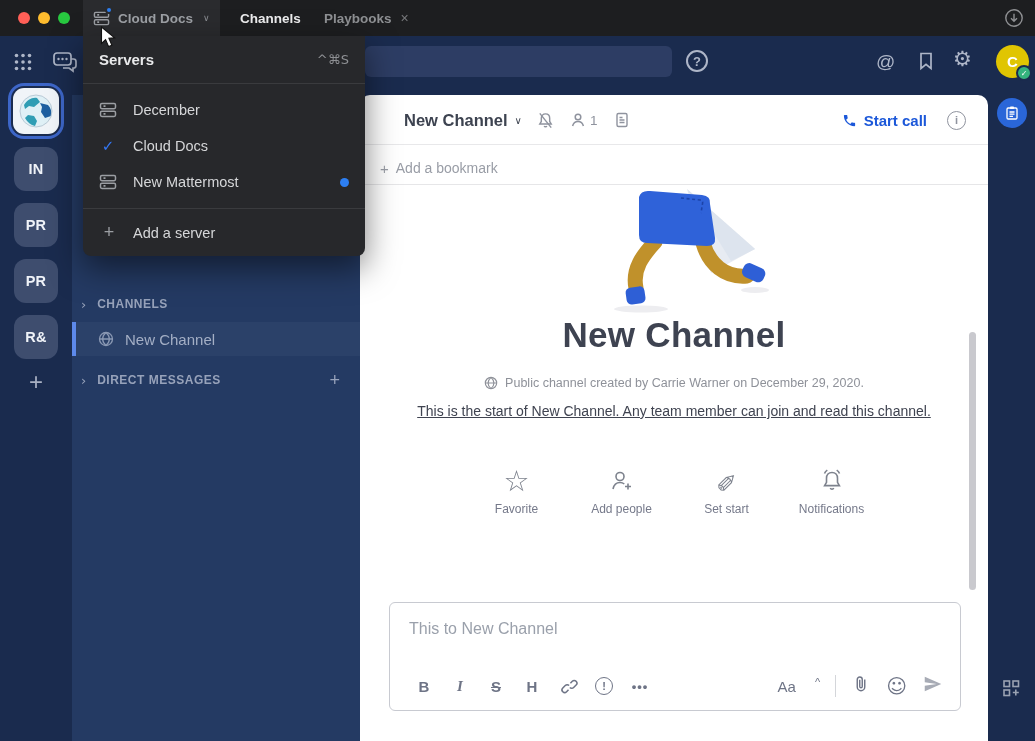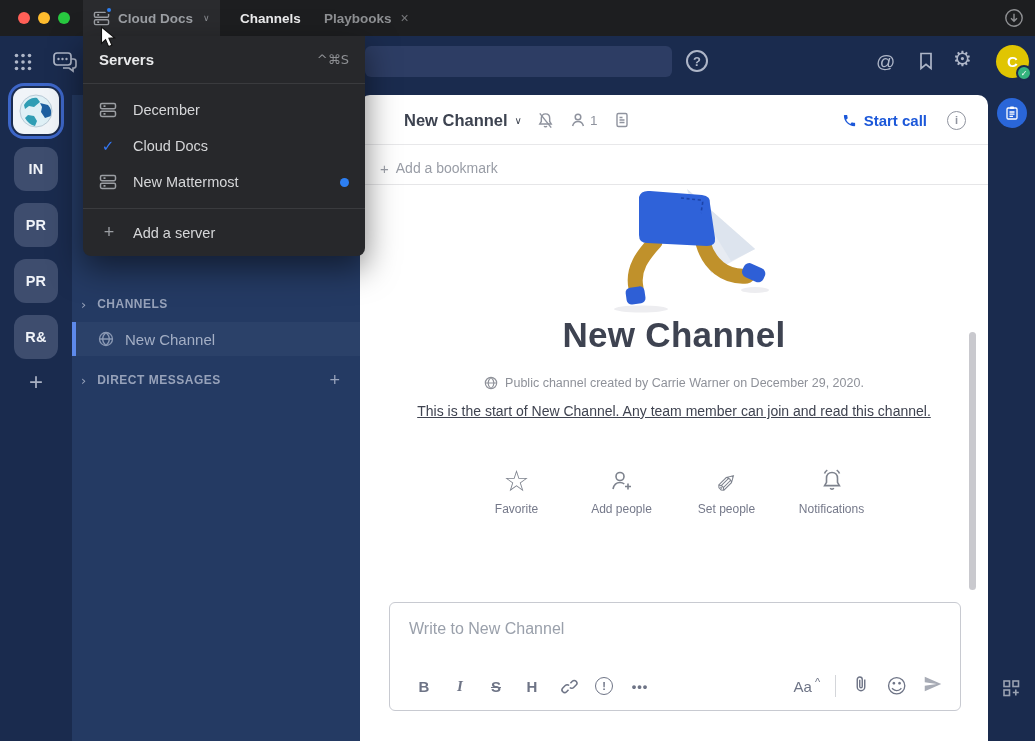--- a/index.html
+++ b/index.html
@@ -123,21 +123,21 @@
     display:flex; align-items:center; }
   .tbtn { width:36px; height:28px; display:flex; align-items:center; justify-content:center;
     color:#6e7486; font-size:15px; font-weight:700; }
   .tbtn svg { width:19px; height:19px; }
   #strike-btn span { text-decoration:line-through; }
   #italic-btn { font-style:italic; font-family:"Liberation Serif",serif; }
   #priority-btn .circ { width:18px; height:18px; border:1.6px solid #6e7486; border-radius:50%;
     display:flex; align-items:center; justify-content:center; font-size:11px; font-weight:700; }
   #more-format-btn { font-size:13px; letter-spacing:1px; }
   .toolbar-right { margin-left:auto; display:flex; align-items:center; gap:15px; }
-  #format-toggle-btn { color:#6e7486; font-size:15px; display:flex; align-items:flex-start; gap:3px; }
+  #format-toggle-btn { color:#6e7486; font-size:15px; display:flex; align-items:flex-start; gap:19px; }
   #format-toggle-btn .fcaret { font-size:11px; margin-top:-2px; }
   .vdivider { width:1px; height:22px; background:#d4d6da; }
   #attach-btn svg { width:20px; height:20px; color:#6e7486; }
   #emoji-btn { color:#6e7486; font-size:20px; line-height:1; }
   #send-btn svg { width:22px; height:22px; color:#a7abb5; }
 
   
   #app-bar { position:absolute; left:988px; top:95px; width:47px; height:646px; background:#1a2b4e; z-index:2; }
   #playbooks-btn { position:absolute; left:9px; top:3px; width:30px; height:30px; border-radius:50%;
     background:#2a66d8; display:flex; align-items:center; justify-content:center; color:#fff; }
@@ -324,39 +324,39 @@
               <path d="M4 21c.9-4.3 3.8-6.5 7-6.5 1.6 0 3.1.5 4.3 1.5"></path>
             <path d="M19 15.5v6M16 18.5h6"></path>
           </svg>
         </div>
         <div class="alabel">Add people</div>
       </div>
       <div class="action">
         <div class="aicon">
             <span class="pencil glyph">✎</span>
           </div>
-        <div class="alabel">Set people</div>
+        <div class="alabel">Set start</div>
       </div>
       <div class="action">
         <div class="aicon">
           <svg viewBox="0 0 26 26" fill="none" stroke="#7d828d" stroke-width="1.6">
             <path d="M13 4.5c-3.4 0-5.5 2.5-5.5 5.7v4.2L5.6 17.6h14.8l-1.9-3.2v-4.2c0-3.2-2.1-5.7-5.5-5.7z"></path>
             <path d="M11.3 20a1.8 1.8 0 003.4 0"></path>
             <path d="M5.5 5.5C6 4 7 2.9 8.3 2.1M20.5 5.5C20 4 19 2.9 17.7 2.1"></path>
           </svg>
         </div>
         <div class="alabel">Notifications</div>
       </div>
     </div>
   </div>
 
   <div id="scrollbar-thumb"></div>
 
   <div id="composer">
-    <div id="message-input">Write to New Channel</div>
+    <div id="message-input">This to New Channel</div>
     <div id="composer-toolbar">
       <span class="tbtn">B</span>
       <span class="tbtn" id="italic-btn">I</span>
       <span class="tbtn" id="strike-btn">
           <span>S</span>
         </span>
       <span class="tbtn">H</span>
       <span class="tbtn">
         <svg viewBox="0 0 20 20" fill="none" stroke="#6e7486" stroke-width="1.6">
           <path d="M8 12.5l-2 2a2.8 2.8 0 01-4-4l2.6-2.6a2.8 2.8 0 014 0" transform="translate(2 1)"></path>

